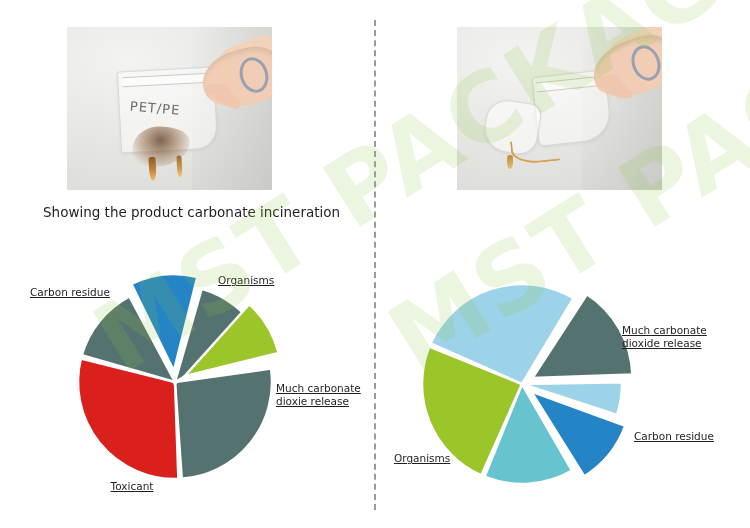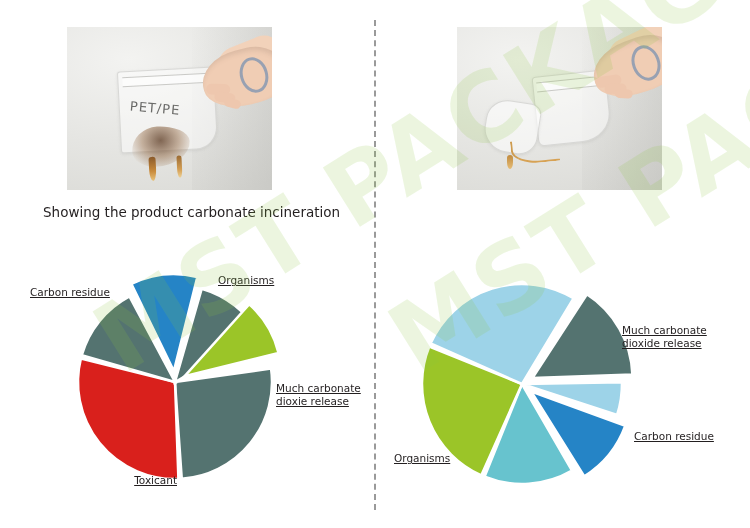--- a/index.html
+++ b/index.html
@@ -291,21 +291,21 @@
           <path d="M 163.00 120.00 L 69.76 93.26 A 97 97 0 0 1 117.46 34.35 Z" fill="#547370" stroke="#ffffff" stroke-width="2.5"></path>
           <path d="M 161.85 109.06 L 119.33 21.88 A 97 97 0 0 1 185.32 14.94 Z" fill="#2584C6" stroke="#ffffff" stroke-width="2.5"></path>
           <path d="M 163.00 120.00 L 189.74 26.76 A 97 97 0 0 1 247.00 71.50 Z" fill="#547370" stroke="#ffffff" stroke-width="2.5"></path>
           <path d="M 172.43 114.33 L 237.33 42.25 A 97 97 0 0 1 266.55 90.87 Z" fill="#9BC528" stroke="#ffffff" stroke-width="2.5"></path>
         </g>
     </svg>
     <div class="pie-label" style="left:18px;  top:24px;  width:100px; text-align:left;">Carbon residue</div>
     <div class="pie-label" style="left:206px; top:12px;  width:90px;  text-align:left;">Organisms</div>
     <div class="pie-label" style="left:264px; top:120px; width:92px;  text-align:left;">Much carbonate
 dioxie release</div>
-    <div class="pie-label" style="left:75px;  top:212px; width:90px;  text-align:right;">Toxicant</div>
+    <div class="pie-label" style="left:75px;  top:218px; width:90px;  text-align:center;">Toxicant</div>
   </div>
 
   <div class="chart chart-r">
     <svg width="366" height="255" viewBox="0 0 366 255">
       <g id="pie-right">
           <path d="M 150.44 116.09 L 204.91 32.22 A 100 100 0 0 1 250.38 112.60 Z" fill="#547370" stroke="#ffffff" stroke-width="2.5"></path>
           <path d="M 140.00 122.00 L 239.98 120.25 A 100 100 0 0 1 235.11 152.90 Z" fill="#9DD3E8" stroke="#ffffff" stroke-width="2.5"></path>
           <path d="M 149.33 129.55 L 243.30 163.75 A 100 100 0 0 1 202.32 214.36 Z" fill="#2584C6" stroke="#ffffff" stroke-width="2.5"></path>
           <path d="M 140.00 122.00 L 190.00 208.60 A 100 100 0 0 1 102.54 214.72 Z" fill="#67C3CE" stroke="#ffffff" stroke-width="2.5"></path>
           <path d="M 140.00 122.00 L 99.33 213.35 A 100 100 0 0 1 47.28 84.54 Z" fill="#9BC528" stroke="#ffffff" stroke-width="2.5"></path>

